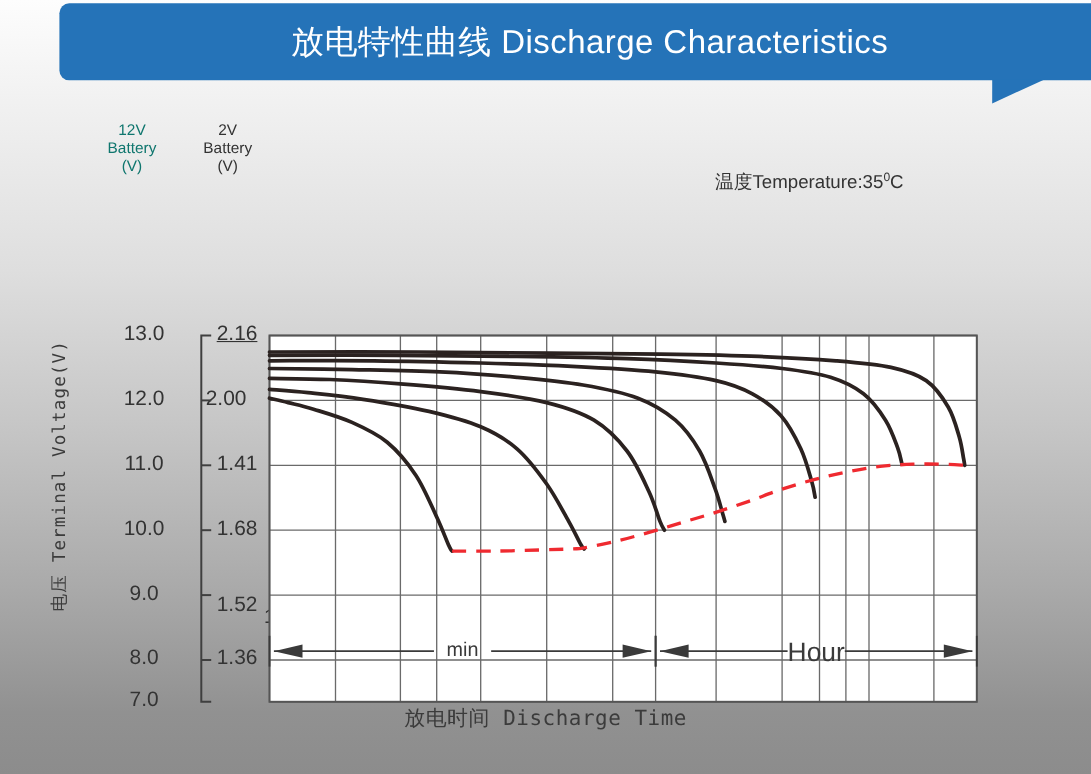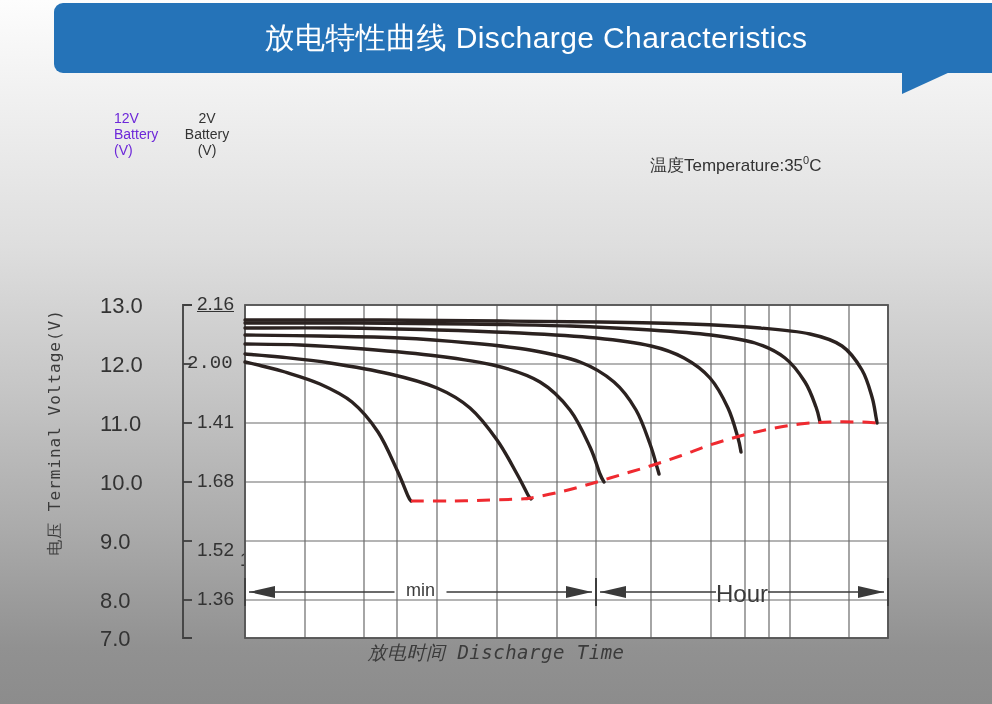--- a/index.html
+++ b/index.html
@@ -42,22 +42,22 @@
   }
 
   
   #stage {
     position: absolute; left: 0; top: 92px; width: 992px; height: 612px;
   }
 
   .txt { position: absolute; white-space: nowrap; color: #3a3a3a; }
 
   
-  #hdr-12v { left: 114px; top: 18px; width: 68px; text-align: left;
-             font-size: 14px; line-height: 16px; color: #6d28d9; }
+  #hdr-12v { left: 86px; top: 18px; width: 68px; text-align: center;
+             font-size: 14px; line-height: 16px; color: #0f766e; }
   #hdr-2v  { left: 176px; top: 18px; width: 62px; text-align: center;
              font-size: 14px; line-height: 16px; color: #333; }
   .hdr-l { display: block; }
 
   
   #temp { left: 650px; top: 62px; font-size: 17px; color: #333; }
   #temp sup { font-size: 11px; vertical-align: super; }
 
   
   #ytitle {
@@ -69,25 +69,25 @@
     font-family: "DejaVu Sans Mono", monospace;
     font-size: 16px; color: #3b3b3b;
     letter-spacing: 1px;
     white-space: nowrap;
   }
 
   
   #xtitle {
     left: 0; top: 548px; width: 992px; text-align: center;
     font-family: "DejaVu Sans Mono", monospace;
-    font-size: 19px; color: #3b3b3b; letter-spacing: .5px; font-style: italic;
-  }
-
-  
-  .ylab12 { font-size: 22px; color: #333; text-align: left; width: 62px; }
+    font-size: 19px; color: #3b3b3b; letter-spacing: .5px;
+  }
+
+  
+  .ylab12 { font-size: 19px; color: #333; text-align: center; width: 62px; }
   .ylab2  { font-size: 19px; color: #333; text-align: left;  width: 62px; }
 
   
   .xlab { font-size: 18px; color: #333; text-align: center; width: 40px; }
 
   
   #plot { position: absolute; left: 0; top: 0; }
 </style>
 </head>
 <body>
@@ -122,21 +122,21 @@
       <div class="txt ylab12" style="left: 100px; top: 201px;">13.0</div>
       <div class="txt ylab12" style="left: 100px; top: 260px;">12.0</div>
       <div class="txt ylab12" style="left: 100px; top: 319px;">11.0</div>
       <div class="txt ylab12" style="left: 100px; top: 378px;">10.0</div>
       <div class="txt ylab12" style="left: 100px; top: 437px;">9.0</div>
       <div class="txt ylab12" style="left: 100px; top: 496px;">8.0</div>
       <div class="txt ylab12" style="left: 100px; top: 534px;">7.0</div>
     </div>
   <div id="ylabels-2v">
       <div class="txt ylab2" style="left: 197px; top: 201px; text-decoration: underline;">2.16</div>
-      <div class="txt ylab2" style="left: 187px; top: 260px; font-family: Liberation Mono, monospace;">2.00</div>
+      <div class="txt ylab2" style="left: 187px; top: 260px;">2.00</div>
       <div class="txt ylab2" style="left: 197px; top: 319px;">1.41</div>
       <div class="txt ylab2" style="left: 197px; top: 378px;">1.68</div>
       <div class="txt ylab2" style="left: 197px; top: 437px; margin-top: 10px;">1.52</div>
       <div class="txt ylab2" style="left: 197px; top: 496px;">1.36</div>
     </div>
   <div id="xlabels">
       <div class="txt xlab" style="left: 225px; top: 458px;">1</div>
       <div class="txt xlab" style="left: 285px; top: 458px;">2</div>
       <div class="txt xlab" style="left: 344px; top: 458px;">4</div>
       <div class="txt xlab" style="left: 377px; top: 458px;">6</div>

